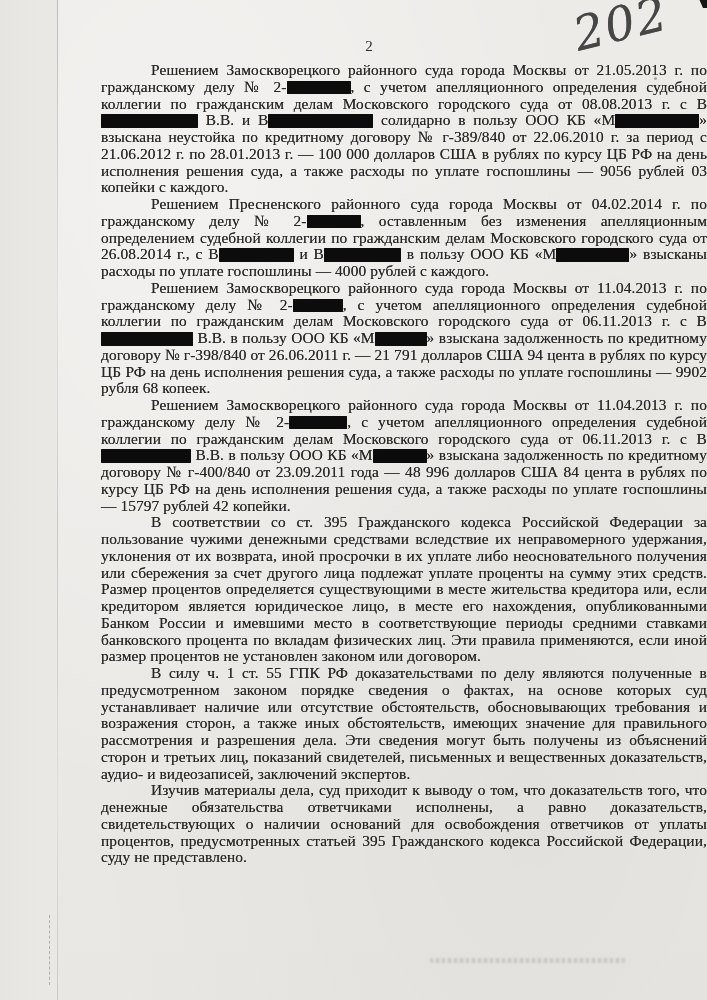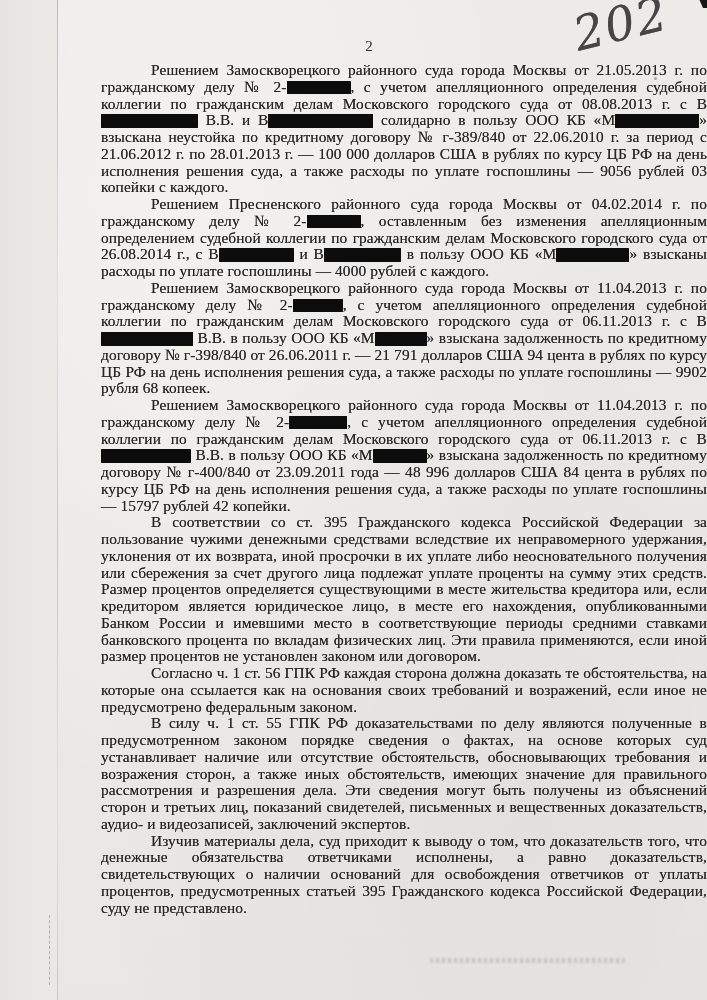--- a/index.html
+++ b/index.html
@@ -84,20 +84,19 @@
   <div class="handwritten">202</div>
 
   <div class="page-number">2</div>
 
   <div class="text-block">
       <p class="para">Решением Замоскворецкого районного суда города Москвы от 21.05.2013 г. по гражданскому делу № 2-<span class="redact" style="width: 64px; background: rgb(12, 12, 12);"></span>, с учетом апелляционного определения судебной коллегии по гражданским делам Московского городского суда от 08.08.2013 г. с В<span class="redact" style="width: 97px; background: rgb(12, 12, 12);"></span> В.В. и В<span class="redact" style="width: 105px; background: rgb(12, 12, 12);"></span> солидарно в пользу ООО КБ «М<span class="redact" style="width: 84px; background: rgb(12, 12, 12);"></span>» взыскана неустойка по кредитному договору № г-389/840 от 22.06.2010 г. за период с 21.06.2012 г. по 28.01.2013 г. — 100 000 долларов США в рублях по курсу ЦБ РФ на день исполнения решения суда, а также расходы по уплате госпошлины — 9056 рублей 03 копейки с каждого.</p>
       <p class="para">Решением Пресненского районного суда города Москвы от 04.02.2014 г. по гражданскому делу № 2-<span class="redact" style="width: 54px; background: rgb(12, 12, 12);"></span>, оставленным без изменения апелляционным определением судебной коллегии по гражданским делам Московского городского суда от 26.08.2014 г., с В<span class="redact" style="width: 75px; background: rgb(12, 12, 12);"></span> и В<span class="redact" style="width: 77px; background: rgb(12, 12, 12);"></span> в пользу ООО КБ «М<span class="redact" style="width: 73px; background: rgb(12, 12, 12);"></span>» взысканы расходы по уплате госпошлины — 4000 рублей с каждого.</p>
       <p class="para">Решением Замоскворецкого районного суда города Москвы от 11.04.2013 г. по гражданскому делу № 2-<span class="redact" style="width: 50px; background: rgb(12, 12, 12);"></span>, с учетом апелляционного определения судебной коллегии по гражданским делам Московского городского суда от 06.11.2013 г. с В<span class="redact" style="width: 92px; background: rgb(12, 12, 12);"></span> В.В. в пользу ООО КБ «М<span class="redact" style="width: 52px; background: rgb(12, 12, 12);"></span>» взыскана задолженность по кредитному договору № г-398/840 от 26.06.2011 г. — 21 791 долларов США 94 цента в рублях по курсу ЦБ РФ на день исполнения решения суда, а также расходы по уплате госпошлины — 9902 рубля 68 копеек.</p>
       <p class="para">Решением Замоскворецкого районного суда города Москвы от 11.04.2013 г. по гражданскому делу № 2-<span class="redact" style="width: 58px; background: rgb(12, 12, 12);"></span>, с учетом апелляционного определения судебной коллегии по гражданским делам Московского городского суда от 06.11.2013 г. с В<span class="redact" style="width: 90px; background: rgb(12, 12, 12);"></span> В.В. в пользу ООО КБ «М<span class="redact" style="width: 54px; background: rgb(12, 12, 12);"></span>» взыскана задолженность по кредитному договору № г-400/840 от 23.09.2011 года — 48 996 долларов США 84 цента в рублях по курсу ЦБ РФ на день исполнения решения суда, а также расходы по уплате госпошлины — 15797 рублей 42 копейки.</p>
       <p class="para">В соответствии со ст. 395 Гражданского кодекса Российской Федерации за пользование чужими денежными средствами вследствие их неправомерного удержания, уклонения от их возврата, иной просрочки в их уплате либо неосновательного получения или сбережения за счет другого лица подлежат уплате проценты на сумму этих средств. Размер процентов определяется существующими в месте жительства кредитора или, если кредитором является юридическое лицо, в месте его нахождения, опубликованными Банком России и имевшими место в соответствующие периоды средними ставками банковского процента по вкладам физических лиц. Эти правила применяются, если иной размер процентов не установлен законом или договором.</p>
-      <p class="para">Согласно ч. 1 ст. 56 ГПК РФ каждая сторона должна доказать те обстоятельства, на которые она ссылается как на основания своих требований и возражений, если иное не предусмотрено федеральным законом.</p>
       <p class="para">В силу ч. 1 ст. 55 ГПК РФ доказательствами по делу являются полученные в предусмотренном законом порядке сведения о фактах, на основе которых суд устанавливает наличие или отсутствие обстоятельств, обосновывающих требования и возражения сторон, а также иных обстоятельств, имеющих значение для правильного рассмотрения и разрешения дела. Эти сведения могут быть получены из объяснений сторон и третьих лиц, показаний свидетелей, письменных и вещественных доказательств, аудио- и видеозаписей, заключений экспертов.</p>
       <p class="para">Изучив материалы дела, суд приходит к выводу о том, что доказательств того, что денежные обязательства ответчиками исполнены, а равно доказательств, свидетельствующих о наличии оснований для освобождения ответчиков от уплаты процентов, предусмотренных статьей 395 Гражданского кодекса Российской Федерации, суду не представлено.</p>
     </div>
 
   <div class="fold-dashes"></div>
   <div class="bottom-smudge"></div>
 </div>
 
 </body></html>

